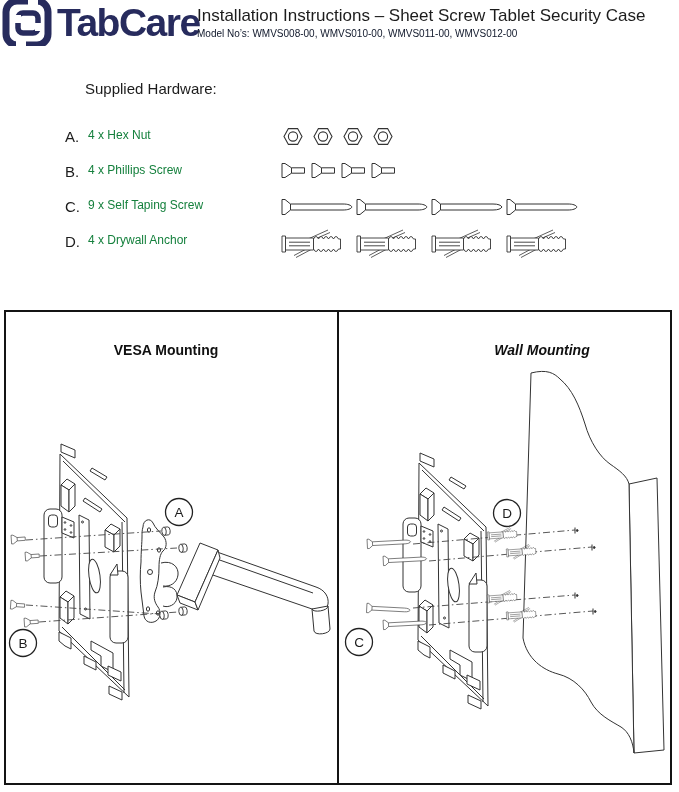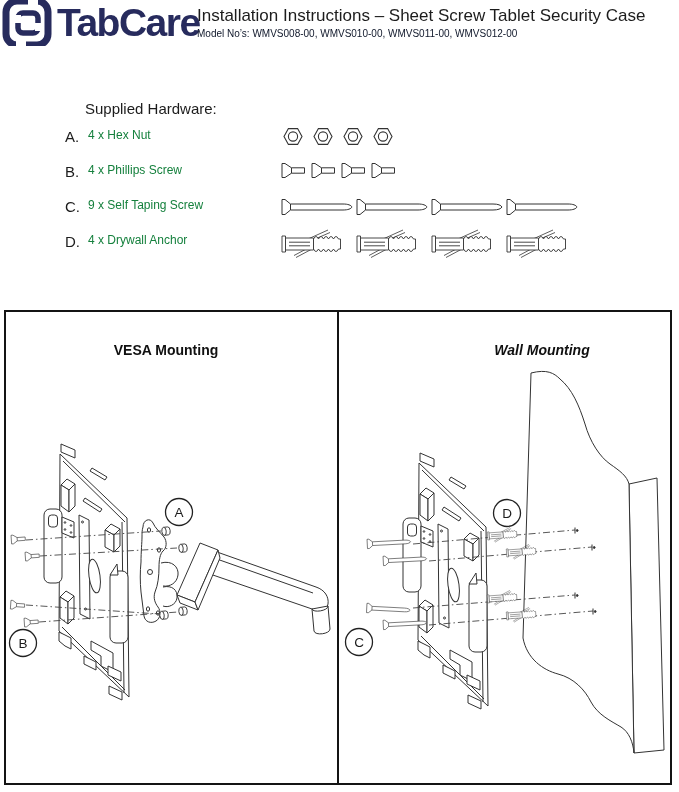--- a/index.html
+++ b/index.html
@@ -9,21 +9,21 @@
   }
   
   .logo-icon { position:absolute; left:2px; top:0; }
   .brand-name {
     position:absolute; left:57px; top:1px;
     font-size:39px; font-weight:700; letter-spacing:-1.5px; color:#272b5d;
   }
   .doc-title { position:absolute; left:197px; top:6px; font-size:17px; color:#1c1c1c; white-space:nowrap; }
   .doc-subtitle { position:absolute; left:197px; top:28px; font-size:10px; color:#0f172a; white-space:nowrap;text-align:center; }
   
-  .hw-heading { position:absolute; left:85px; top:100px; font-size:15px; color:#1c1c1c; }
+  .hw-heading { position:absolute; left:85px; top:80px; font-size:15px; color:#1c1c1c; }
   .hw-letter { position:absolute; left:65px; font-size:15px; color:#1c1c1c; }
   .hw-label  { position:absolute; left:88px; font-size:12px; color:#15803d; }
   .hw-icons  { position:absolute; }
   
   .panels {
     position:absolute; left:4px; top:310px; width:664px; height:471px;
     border:2px solid #141414; display:flex;
   }
   .panel { position:relative; width:331px; height:100%; }
   .panel.vesa { border-right:2px solid #141414; }

